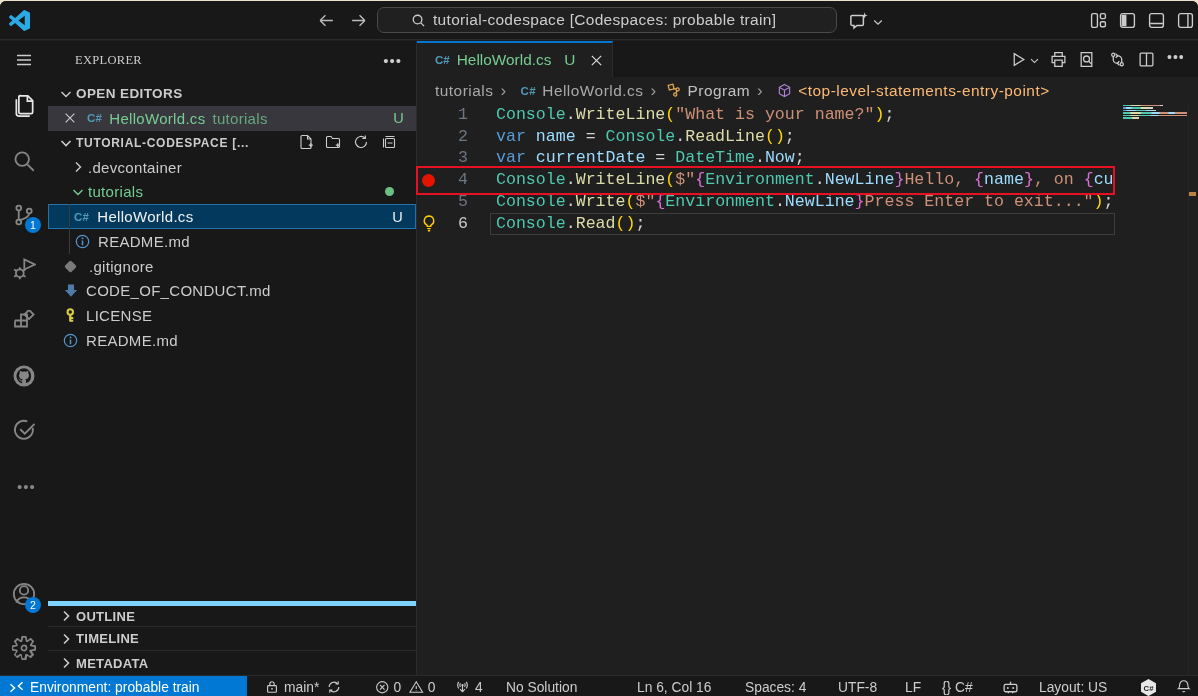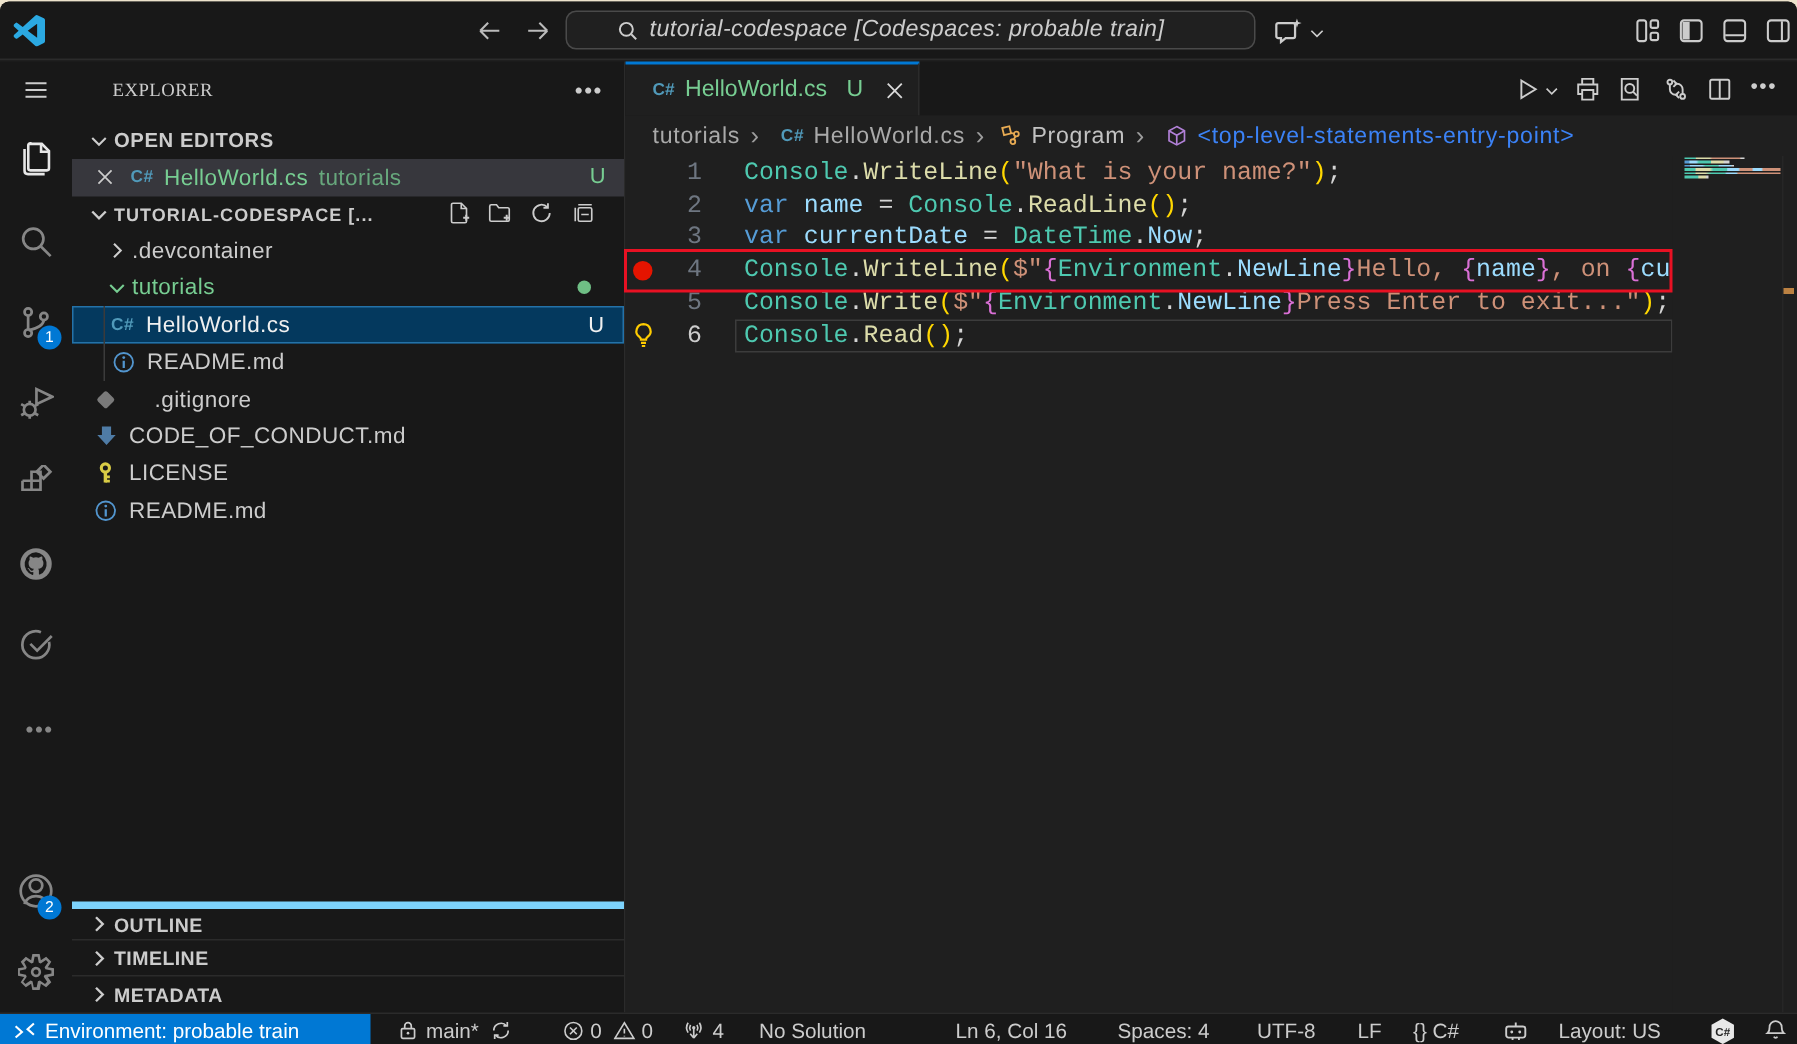--- a/index.html
+++ b/index.html
@@ -1,21 +1,21 @@
 <!DOCTYPE html>
 <html><head>
 <meta charset="utf-8">
 <style>
 *{margin:0;padding:0;box-sizing:border-box}
 html,body{width:1198px;height:696px;overflow:hidden;background:#EDE3CC;font-family:"Liberation Sans",sans-serif;}
 #win{position:absolute;left:0;top:1px;width:1198px;height:695px;background:#1F1F1F;border-radius:6px 6px 0 0;overflow:hidden;}
 .abs{position:absolute;}
 
 #titlebar{position:absolute;left:0;top:0;width:1198px;height:39px;background:#181818;border-bottom:1px solid #2B2B2B;}
-#cmdcenter{position:absolute;left:377px;top:6px;width:460px;height:26px;background:#202020;border:1px solid #4A4A4A;border-radius:7px;color:#CCCCCC;font-size:15.5px;letter-spacing:.3px;display:flex;align-items:center;padding-left:33px;font-style:italic;}
+#cmdcenter{position:absolute;left:377px;top:6px;width:460px;height:26px;background:#202020;border:1px solid #4A4A4A;border-radius:7px;color:#CCCCCC;font-size:15.5px;letter-spacing:.3px;display:flex;align-items:center;padding-left:33px;}
 
 #actbar{position:absolute;left:0;top:40px;width:48px;height:634px;background:#181818;}
 .badge{position:absolute;width:16px;height:16px;border-radius:50%;background:#0078D4;color:#fff;font-size:10.5px;display:flex;align-items:center;justify-content:center;font-family:"Liberation Sans",sans-serif;}
 
 #sidebar{position:absolute;left:48px;top:40px;width:369px;height:634px;background:#181818;border-right:1px solid #2B2B2B;color:#CCCCCC;}
 .row{position:absolute;left:0;width:368px;height:25px;display:flex;align-items:center;font-size:15px;color:#CCCCCC;white-space:nowrap;letter-spacing:.3px;}
 .sect{font-weight:bold;font-size:13px;color:#CCCCCC;}
 .chev{display:inline-block;width:16px;height:16px;margin-right:2px;}
 .green{color:#77CD92;}
 .u{position:absolute;right:12px;font-size:14.6px;}
@@ -208,21 +208,21 @@
           <circle cx="8" cy="4.7" r="1" fill="#5295CE"></circle>
           <path stroke="#5295CE" stroke-width="1.6" d="M8 7v5"></path>
         </svg>
     <span style="margin-left:8px;">README.md</span>
   </div>
   <div style="position:absolute;left:21px;top:163px;width:1px;height:50px;background:#3B3B3B;"></div>
   <div class="row" style="top:212.5px;">
     <svg style="margin-left:16px" width="13" height="13" viewBox="0 0 16 16">
           <rect x="2.5" y="2.5" width="11" height="11" rx="2" transform="rotate(45 8 8)" fill="#7A7A7A"></rect>
         </svg>
-    <span style="margin-left:26px;">.gitignore</span>
+    <span style="margin-left:12px;">.gitignore</span>
   </div>
   <div class="row" style="top:237.2px;">
     <svg style="margin-left:16px" width="14" height="15" viewBox="0 0 16 16">
           <path fill="#4F7CA6" d="M4.5 1h7v6.5H15L8 15 1 7.5h3.5z"></path>
         </svg>
     <span style="margin-left:8px;">CODE_OF_CONDUCT.md</span>
   </div>
   <div class="row" style="top:261.9px;">
     <svg style="margin-left:17px" width="12" height="15" viewBox="0 0 12 16">
           <circle cx="5.2" cy="4.2" r="2.9" fill="none" stroke="#D8CB45" stroke-width="2.2"></circle>
@@ -307,21 +307,21 @@
           <circle cx="11.3" cy="6.8" r="1.7"></circle>
           <circle cx="8.8" cy="12.2" r="1.7"></circle>
           <path d="M7 6l2.7.5M10.8 8.3l-1.5 2.4"></path>
         </svg>
     <span style="margin-left:6px;color:#C2C2C2;">Program</span>
         <span class="bsep">›</span>
     <svg style="margin-left:7px" width="15" height="15" viewBox="0 0 16 16" fill="none" stroke="#B180D7" stroke-width="1.2">
           <path d="M8 1.5l5.5 3v7l-5.5 3-5.5-3v-7z"></path>
           <path d="M2.7 4.7L8 7.6l5.3-2.9M8 7.6v6.6"></path>
         </svg>
-    <span style="margin-left:6px;color:#3b82f6;">&lt;top-level-statements-entry-point&gt;</span>
+    <span style="margin-left:6px;color:#fdba74;">&lt;top-level-statements-entry-point&gt;</span>
   </div>
   <div id="code">
     <div class="ln" style="top:0px;">1</div>
     <div class="ln" style="top:21.7px;">2</div>
     <div class="ln" style="top:43.4px;">3</div>
     <div class="ln" style="top:65.1px;">4</div>
     <div class="ln" style="top:86.8px;">5</div>
     <div class="ln" style="top:108.5px;color:#CCCCCC;">6</div>
     <div class="cl" style="top:0px;left:79px;"><span class="t">Console</span><span class="w">.</span><span class="y">WriteLine</span><span class="g">(</span><span class="o">"What is your name?"</span><span class="g">)</span><span class="w">;</span></div>
     <div class="cl" style="top:21.7px;left:79px;"><span class="b">var</span><span class="w"> </span><span class="lb">name</span><span class="w"> = </span><span class="t">Console</span><span class="w">.</span><span class="y">ReadLine</span><span class="g">()</span><span class="w">;</span></div>

